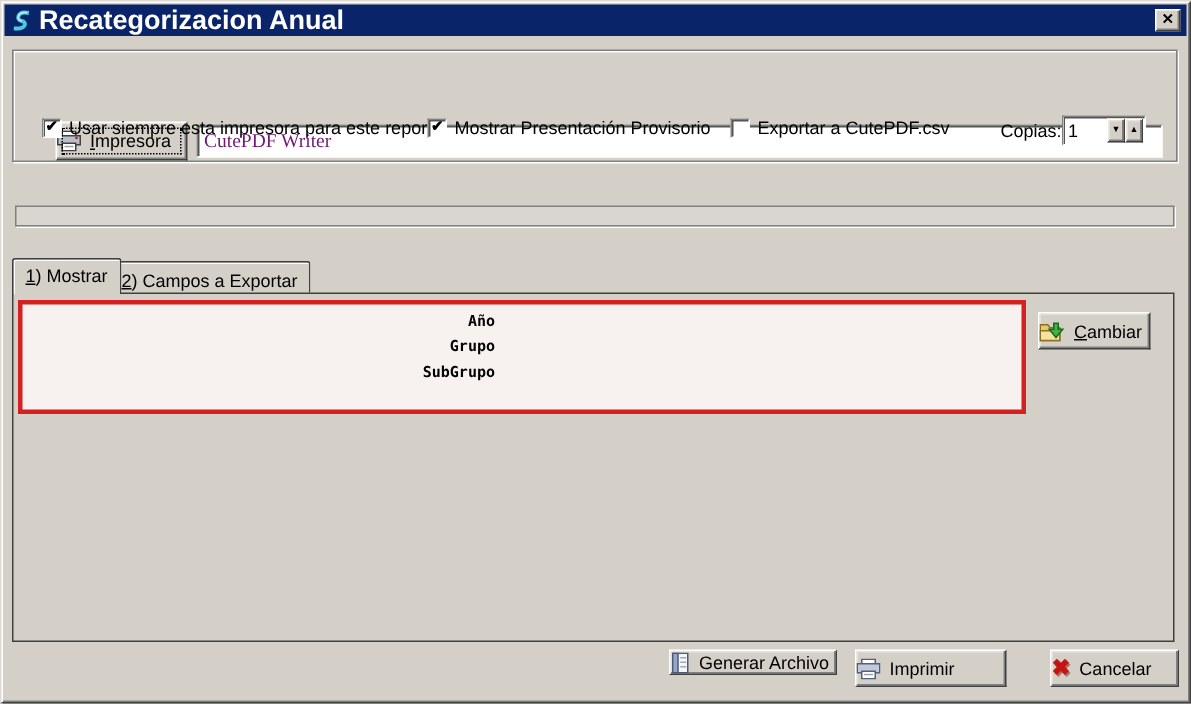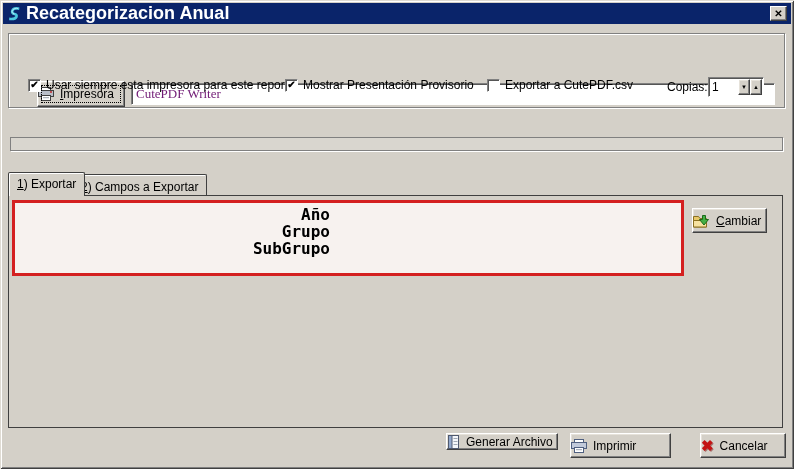--- a/index.html
+++ b/index.html
@@ -78,21 +78,21 @@
   }
   .tab-active   { left:8px;  top:172px; height:24px; z-index:3; }
   .tab-inactive { left:72px; top:174px; height:22px; z-index:1; padding-top:5px; }
   .panel {
     position:absolute; left:8px; top:195px; width:775px; height:233px;
     background:#d4d0c8; border:1px solid #404040; z-index:2;
   }
   .redbox {
     position:absolute; left:3px; top:4px; width:672px; height:76px;
     border:3px solid #d42020; background:#f7f2ef;
-    font-family:"DejaVu Sans Mono", monospace; font-weight:bold; font-size:16px;
+    font-family:"DejaVu Sans Mono", monospace; font-weight:bold; font-size:10px;
     padding-top:3px;
   }
   .fline  { position:relative; height:17px; line-height:17px; }
   .flabel { display:inline-block; width:315px; text-align:right; white-space:pre; }
   .fvalue { position:absolute; left:435px; top:0; }
   .cambiar-btn { left:683px; top:12px; width:75px; height:25px; }
   
   .btn-generar  { left:446px; top:433px; width:112px; height:17px; }
   .btn-imprimir { left:570px; top:433px; width:101px; height:25px; }
   .btn-cancelar { left:700px; top:433px; width:86px;  height:25px; }
@@ -152,21 +152,21 @@
     <input type="text" value="1" style="">
     <div class="spin-btns">
       <div class="raised spin-btn"><span>▼</span></div>
       <div class="raised spin-btn"><span>▲</span></div>
     </div>
   </div>
 
   <div class="progress"></div>
 
   <div class="tab tab-active">
-    <span><span class="accel">1</span><span>) Exportar</span></span>
+    <span><span class="accel">1</span><span>) Mostrar</span></span>
   </div>
   <div class="tab tab-inactive">
     <span><span class="accel">2</span><span>) Campos a Exportar</span></span>
   </div>
 
   <div class="panel">
 
     <div class="redbox">
       <div class="fline">
         <span class="flabel">Año</span>

